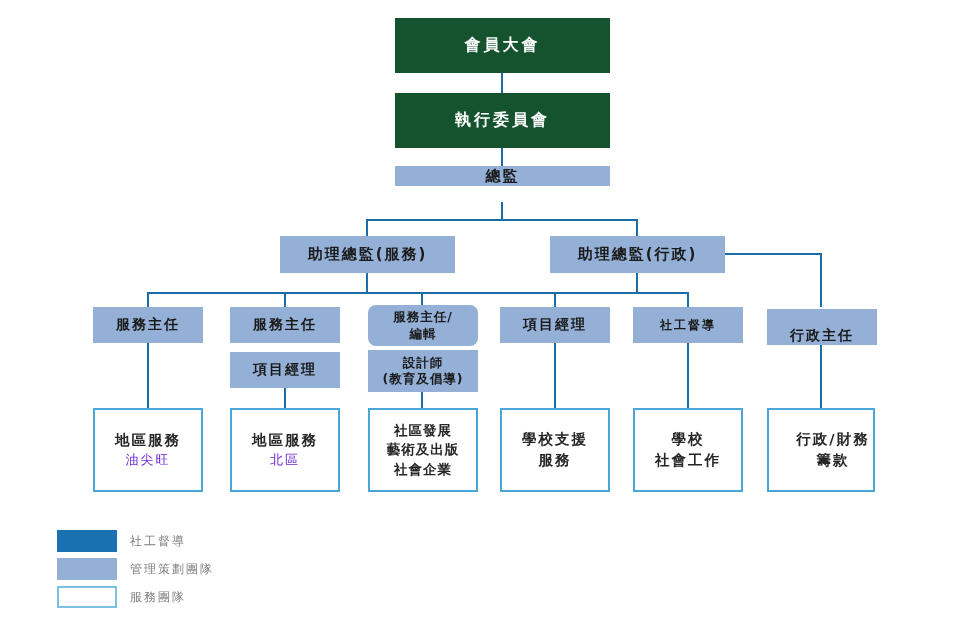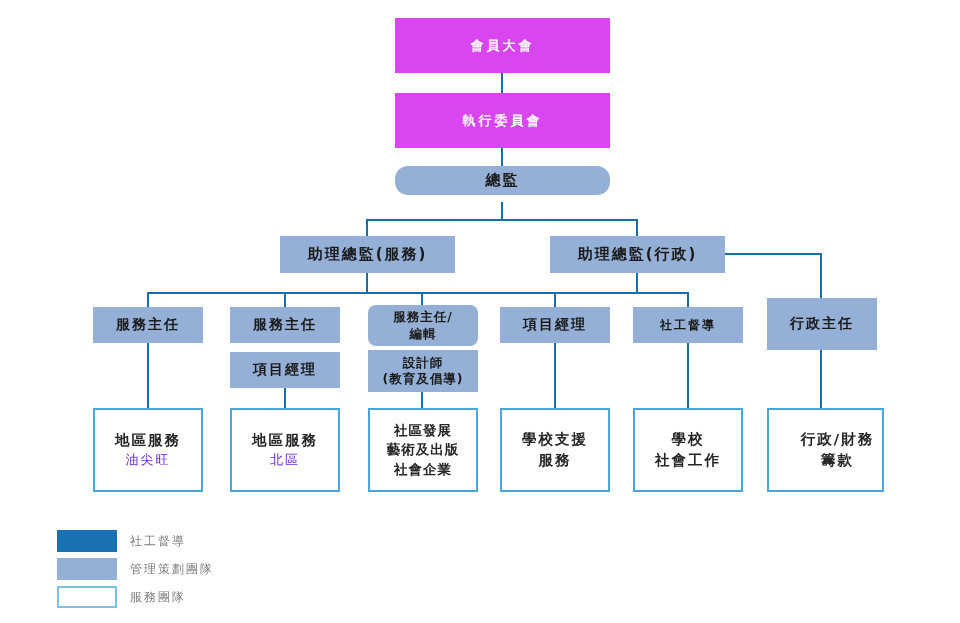--- a/index.html
+++ b/index.html
@@ -4,21 +4,21 @@
 <style>
   html,body{margin:0;padding:0;background:#ffffff;}
   #stage{
     position:relative;width:960px;height:623px;background:#ffffff;overflow:hidden;
     font-family:"DejaVu Sans","Liberation Sans",sans-serif;
   }
   .box{
     position:absolute;display:flex;align-items:center;justify-content:center;
     flex-direction:column;text-align:center;box-sizing:border-box;
   }
-  .dark{background:#d946ef;color:#ffffff;font-weight:bold;font-size:13px;letter-spacing:3px;}
+  .dark{background:#14532d;color:#ffffff;font-weight:bold;font-size:16px;letter-spacing:3px;}
   .light{background:#95b0d7;color:#1a1a1a;font-weight:bold;font-size:15px;letter-spacing:2px;}
   .light.small{font-size:12.5px;line-height:1.3;letter-spacing:1px;}
   .white{background:#ffffff;border:2px solid #4aa6d8;color:#262626;font-weight:bold;
          font-size:14.5px;letter-spacing:2px;line-height:1.45;}
   .sub{color:#6d28d9;font-weight:normal;font-size:13px;letter-spacing:2px;}
   .line{position:absolute;background:#1b6da8;}
   .legend-label{
     position:absolute;color:#7d7d7d;font-size:12px;letter-spacing:2px;
     display:flex;align-items:center;height:22px;
   }
@@ -54,21 +54,21 @@
   <div class="line" style="left:554px;top:343px;width:2px;height:65px;"></div>
   <div class="line" style="left:687px;top:343px;width:2px;height:65px;"></div>
   <div class="line" style="left:820px;top:343px;width:2px;height:65px;"></div>
 
   <div class="box dark" style="left:395px;top:18px;width:215px;height:55px;">
     <span>會員大會</span>
   </div>
   <div class="box dark" style="left:395px;top:93px;width:215px;height:55px;">
     <span>執行委員會</span>
   </div>
-  <div class="box light" style="left:395px;top:166px;width:215px;height:29px;border-radius:13px;">
+  <div class="box light" style="left:395px;top:166px;width:215px;height:20px;">
     <span>總監</span>
   </div>
 
   <div class="box light" style="left:280px;top:236px;width:175px;height:37px;">
     <span>助理總監(服務)</span>
   </div>
   <div class="box light" style="left:550px;top:236px;width:175px;height:37px;">
     <span>助理總監(行政)</span>
   </div>
 
@@ -81,21 +81,21 @@
   <div class="box light small" style="left:368px;top:305px;width:110px;height:41px;border-radius:8px;">
     <span>服務主任/</span>
     <span>編輯</span>
   </div>
   <div class="box light" style="left:500px;top:307px;width:110px;height:36px;font-size:14px;">
     <span>項目經理</span>
   </div>
   <div class="box light" style="left:633px;top:307px;width:110px;height:36px;font-size:12px;">
     <span>社工督導</span>
   </div>
-  <div class="box light" style="left:767px;top:298px;width:110px;height:52px;font-size:14px;">
+  <div class="box light" style="left:767px;top:309px;width:110px;height:36px;font-size:14px;justify-content:flex-end;">
     <span>行政主任</span>
   </div>
 
   <div class="box light" style="left:230px;top:352px;width:110px;height:36px;font-size:14px;">
     <span>項目經理</span>
   </div>
   <div class="box light small" style="left:368px;top:350px;width:110px;height:42px;">
     <span>設計師</span>
     <span>(教育及倡導)</span>
   </div>
@@ -114,21 +114,21 @@
     <span>社會企業</span>
   </div>
   <div class="box white" style="left:500px;top:408px;width:110px;height:84px;">
     <span>學校支援</span>
     <span>服務</span>
   </div>
   <div class="box white" style="left:633px;top:408px;width:110px;height:84px;">
     <span>學校</span>
     <span>社會工作</span>
   </div>
-  <div class="box white" style="left:767px;top:408px;width:117px;height:84px;padding-left:24px;">
+  <div class="box white" style="left:767px;top:408px;width:108px;height:84px;padding-left:24px;">
     <span>行政/財務</span>
     <span>籌款</span>
   </div>
 
   <div class="swatch sw-dark" style="left:57px;top:530px;"></div>
   <div class="legend-label" style="left:130px;top:530px;">社工督導</div>
   <div class="swatch sw-light" style="left:57px;top:558px;"></div>
   <div class="legend-label" style="left:130px;top:558px;">管理策劃團隊</div>
   <div class="swatch sw-white" style="left:57px;top:586px;"></div>
   <div class="legend-label" style="left:130px;top:586px;">服務團隊</div>

